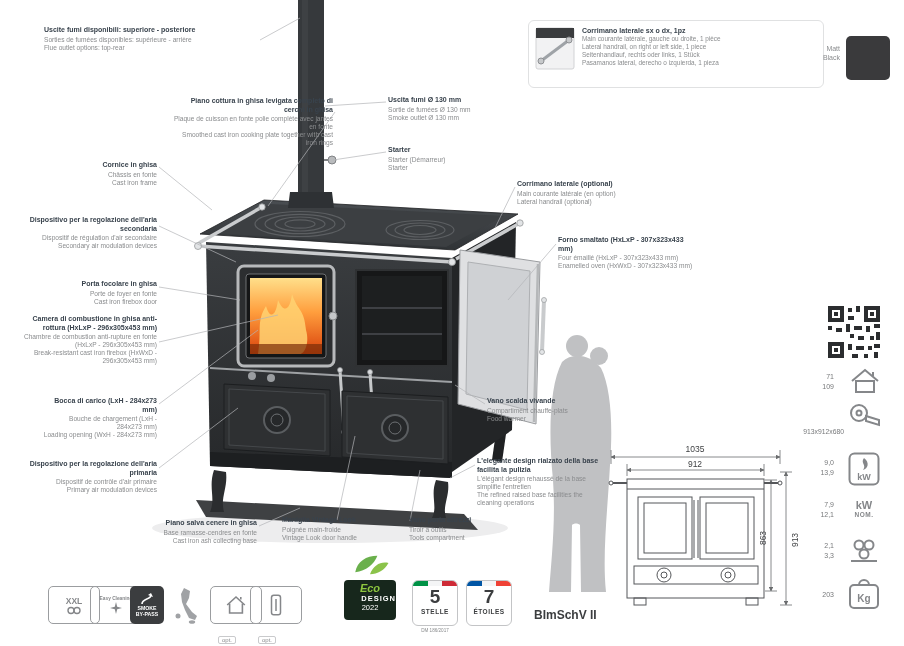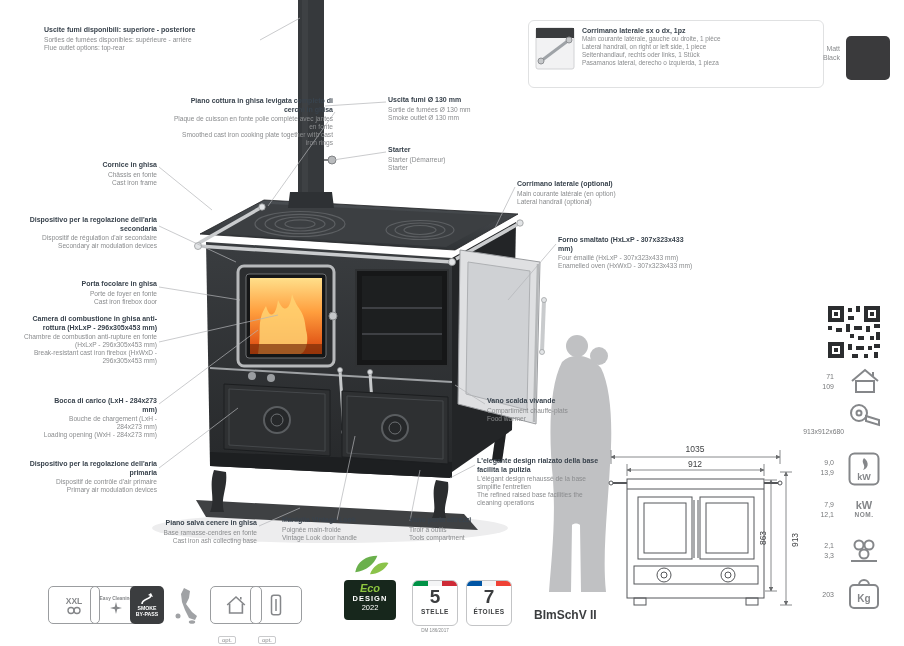--- a/index.html
+++ b/index.html
@@ -26,21 +26,21 @@
   .kwnom .b{font-size:6.5px;letter-spacing:.5px;}
   .bicon{position:absolute;top:586px;width:34px;height:40px;}
   .bframe{width:52px;height:38px;border:1.5px solid #9b9da0;border-radius:5px;box-sizing:border-box;
           display:flex;flex-direction:column;align-items:center;justify-content:center;}
   .optcap{position:absolute;top:628px;width:34px;text-align:center;}
   .optcap span{font-size:6px;color:#8a8c8e;border:1px solid #c9cacc;border-radius:2px;padding:0 3px;}
   .smoke{width:34px;height:38px;background:#3b3d3f;border-radius:5px;display:flex;flex-direction:column;
          align-items:center;justify-content:center;color:#fff;font-size:5.2px;font-weight:700;line-height:6.5px;}
   .ecobox{width:52px;height:40px;background:#17271c;border-radius:4px;text-align:center;padding-top:2px;box-sizing:border-box;}
   .ecobox .e1{color:#8dc63f;font-weight:700;font-style:italic;font-size:11px;line-height:12px;}
-  .ecobox .e2{color:#fff;font-weight:700;font-size:7.5px;letter-spacing:1px;line-height:9px;}
+  .ecobox .e2{color:#fff;font-weight:700;font-size:7.5px;letter-spacing:1px;line-height:9px;text-align:right;}
   .ecobox .e3{color:#fff;font-size:7.5px;line-height:9px;}
   .shield{position:absolute;width:46px;height:46px;background:#fff;border:1.5px solid #c3c4c6;border-radius:6px;
           box-sizing:border-box;text-align:center;overflow:hidden;}
   .shield .stripe{display:flex;height:5px;}
   .shield .stripe i{flex:1;}
   .shield .num{font-size:19px;font-weight:700;color:#3b3d3f;line-height:22px;}
   .shield .lab{font-size:6.5px;font-weight:700;color:#3b3d3f;letter-spacing:.5px;}
   .shield-sub{position:absolute;width:46px;text-align:center;font-size:4.6px;color:#8a8c8e;}
   .bimschv{position:absolute;left:534px;top:608px;font-size:12px;font-weight:700;color:#3b3d3f;}
 </style>

